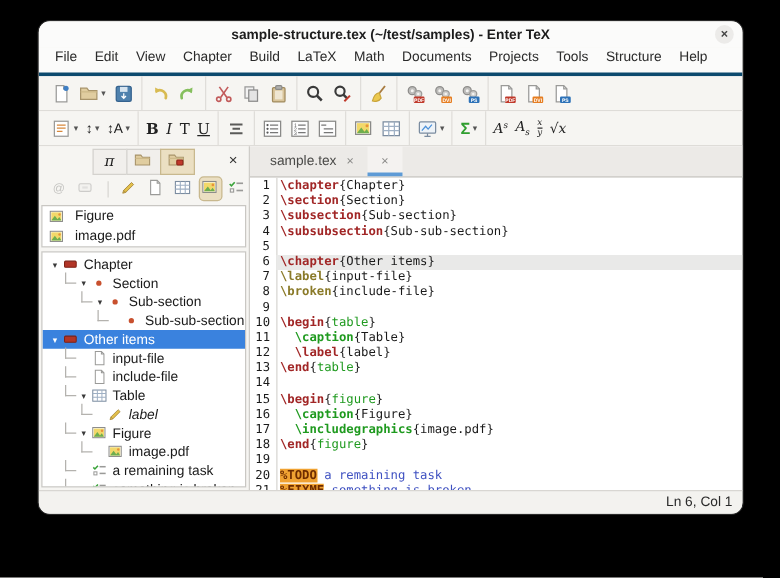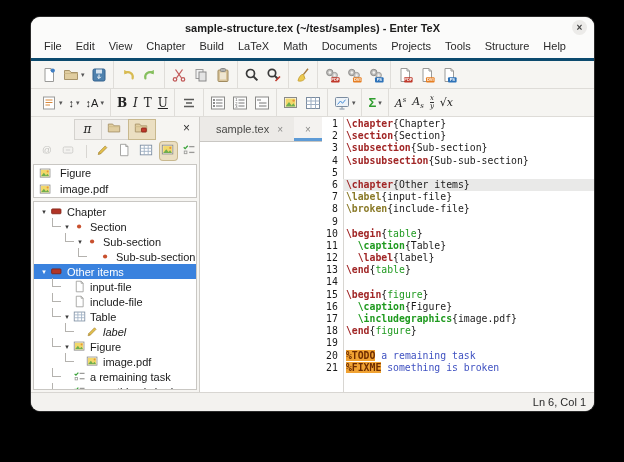--- a/index.html
+++ b/index.html
@@ -51,21 +51,21 @@
   .ql-row svg{width:12px;height:12px;}
   .tree{margin:3px 2px 2px;background:#fff;border:1px solid #c9c7c3;flex:1;overflow:hidden;padding-top:2px;min-height:0;}
   .tree-row{height:15px;display:flex;align-items:center;font-size:11px;color:#1a1a1a;white-space:nowrap;}
   .tree-row.selected{background:#3a82de;color:#fff;}
   .arrow{width:10px;font-size:7px;color:#3a3a3a;text-align:center;flex:0 0 auto;}
   .tree-row.selected .arrow{color:#fff;}
   .elbow{width:8px;height:8px;border-left:1px solid #b4b2ae;border-bottom:1px solid #b4b2ae;transform:translateY(-4px);margin-right:1px;flex:0 0 auto;display:inline-block;}
   .t-ic{width:15px;height:13px;flex:0 0 auto;display:flex;align-items:center;justify-content:center;margin-right:3px;}
   .t-ic svg{width:13px;height:13px;display:block;}
   
-  .editor{flex:1;display:flex;flex-direction:row;background:#fff;min-width:0;}
+  .editor{flex:1;display:flex;flex-direction:column;background:#fff;min-width:0;}
   .etabbar{height:24px;background:#eceae7;border-bottom:1px solid #c9c7c3;display:flex;align-items:stretch;padding-left:5px;flex:0 0 auto;}
   .etab{display:flex;align-items:center;gap:8px;padding:0 11px;font-size:11px;color:#4a4a48;position:relative;}
   .etab.active{background:#f4f2f0;color:#1c1c1c;}
   .etab.active::after{content:"";position:absolute;left:0;right:0;bottom:0;height:3px;background:#5e9bd6;}
   .etab .tclose{font-size:10px;color:#8a8a88;}
   .code{flex:1;position:relative;font-family:"DejaVu Sans Mono",monospace;font-size:9.8px;line-height:12.2px;overflow:hidden;padding-top:1px;}
   .gutterline{position:absolute;left:21px;top:0;bottom:0;width:1px;background:#d8d6d2;}
   .line{display:flex;height:12.2px;position:relative;}
   .ln{width:16px;padding-right:5px;text-align:right;color:#1a1a1a;flex:0 0 auto;}
   .ct{flex:1;white-space:pre;padding-left:3px;}

